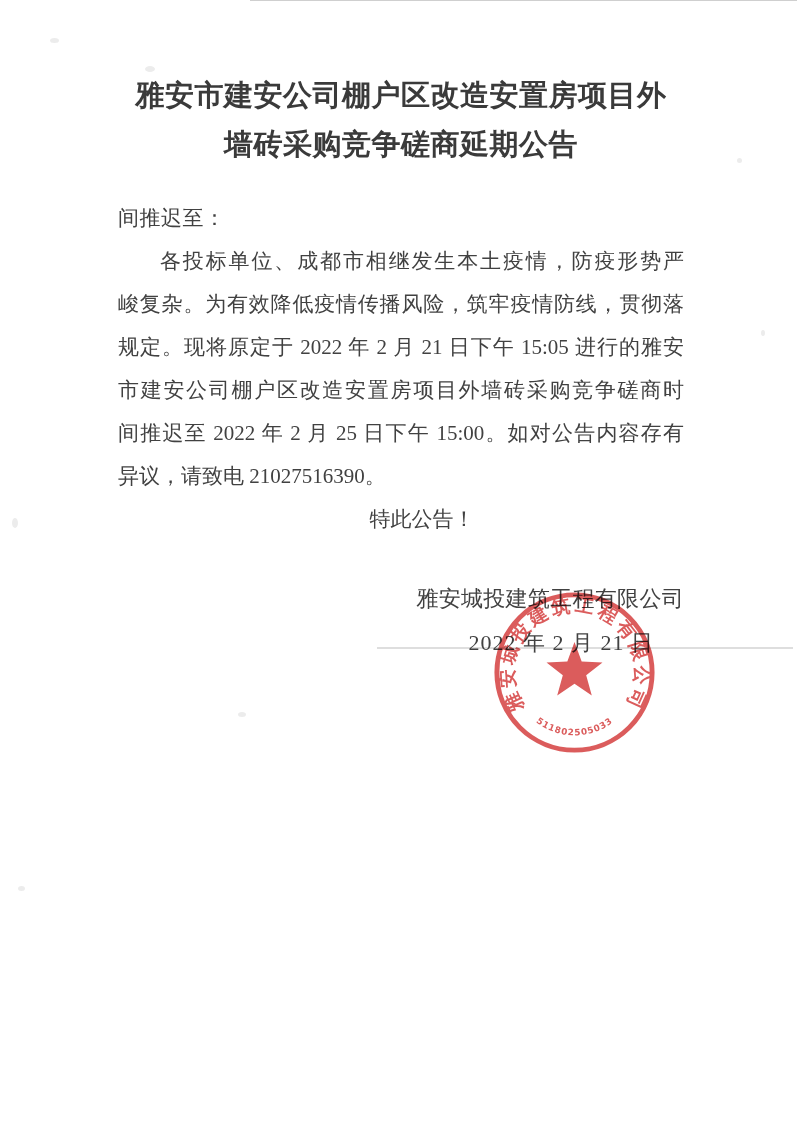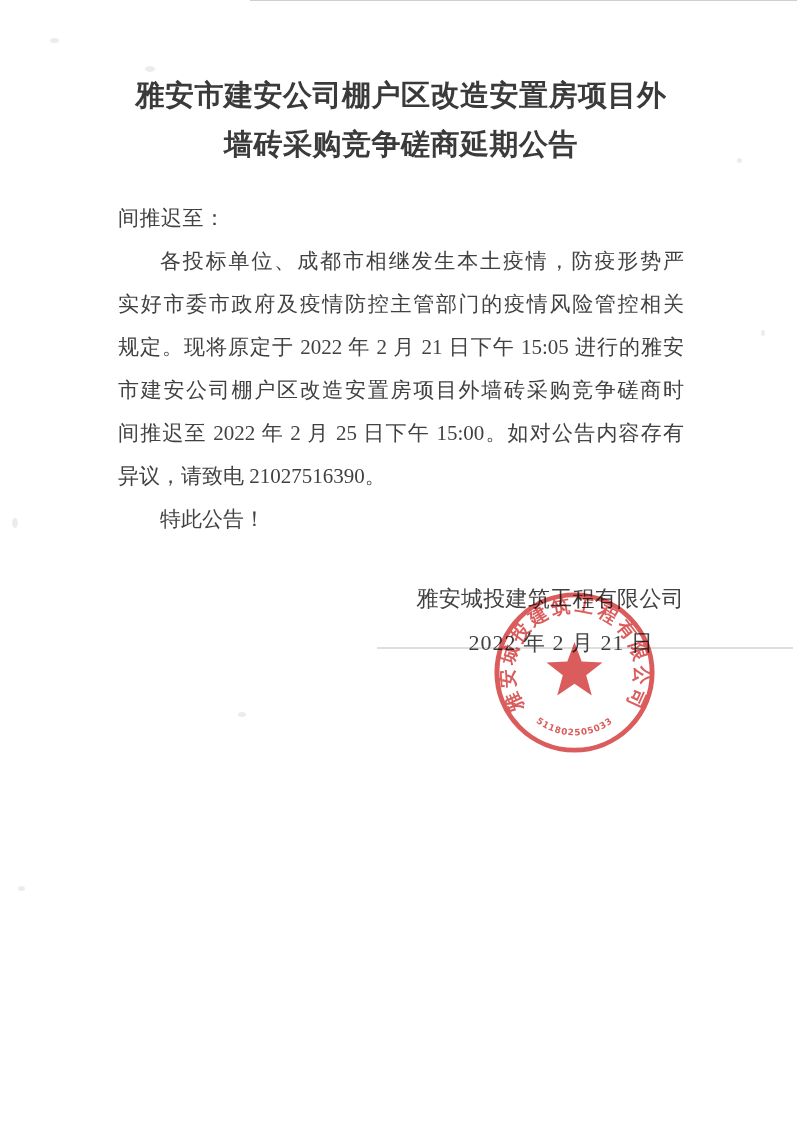--- a/index.html
+++ b/index.html
@@ -49,20 +49,21 @@
   .line.fill {
     white-space: normal;
     text-align: justify;
     text-align-last: justify;
   }
   .line.indent { text-indent: 2em; }
   .closing {
     font-size: 21px;
     line-height: 43px;
     text-indent: 2em;
+    text-align: center;
   }
   .signature {
     margin-top: 36px;
     position: relative;
     z-index: 2;
   }
   .sig-company {
     font-size: 22px;
     line-height: 44px;
     text-align: right;
@@ -122,21 +123,21 @@
   <div class="scan-line"></div>
 
   <div class="content">
 
     <h1 class="title"><span>雅安市建安公司棚户区改造安置房项目外</span><br><span>墙砖采购竞争磋商延期公告</span></h1>
 
     <div class="salutation">间推迟至：</div>
 
     <div class="body-paragraph">
         <div class="line fill indent">各投标单位、成都市相继发生本土疫情，防疫形势严</div>
-        <div class="line fill">实好市委市政府及疫情防控主管部门的疫情风险管控相关</div>
+        <div class="line fill">峻复杂。为有效降低疫情传播风险，筑牢疫情防线，贯彻落</div>
         <div class="line fill">规定。现将原定于 2022 年 2 月 21 日下午 15:05 进行的雅安</div>
         <div class="line fill">市建安公司棚户区改造安置房项目外墙砖采购竞争磋商时</div>
         <div class="line fill">间推迟至 2022 年 2 月 25 日下午 15:00。如对公告内容存有</div>
         <div class="line">异议，请致电 21027516390。</div>
       </div>
 
     <div class="closing">特此公告！</div>
 
     <div class="signature">
       <div class="sig-company">雅安城投建筑工程有限公司</div>

